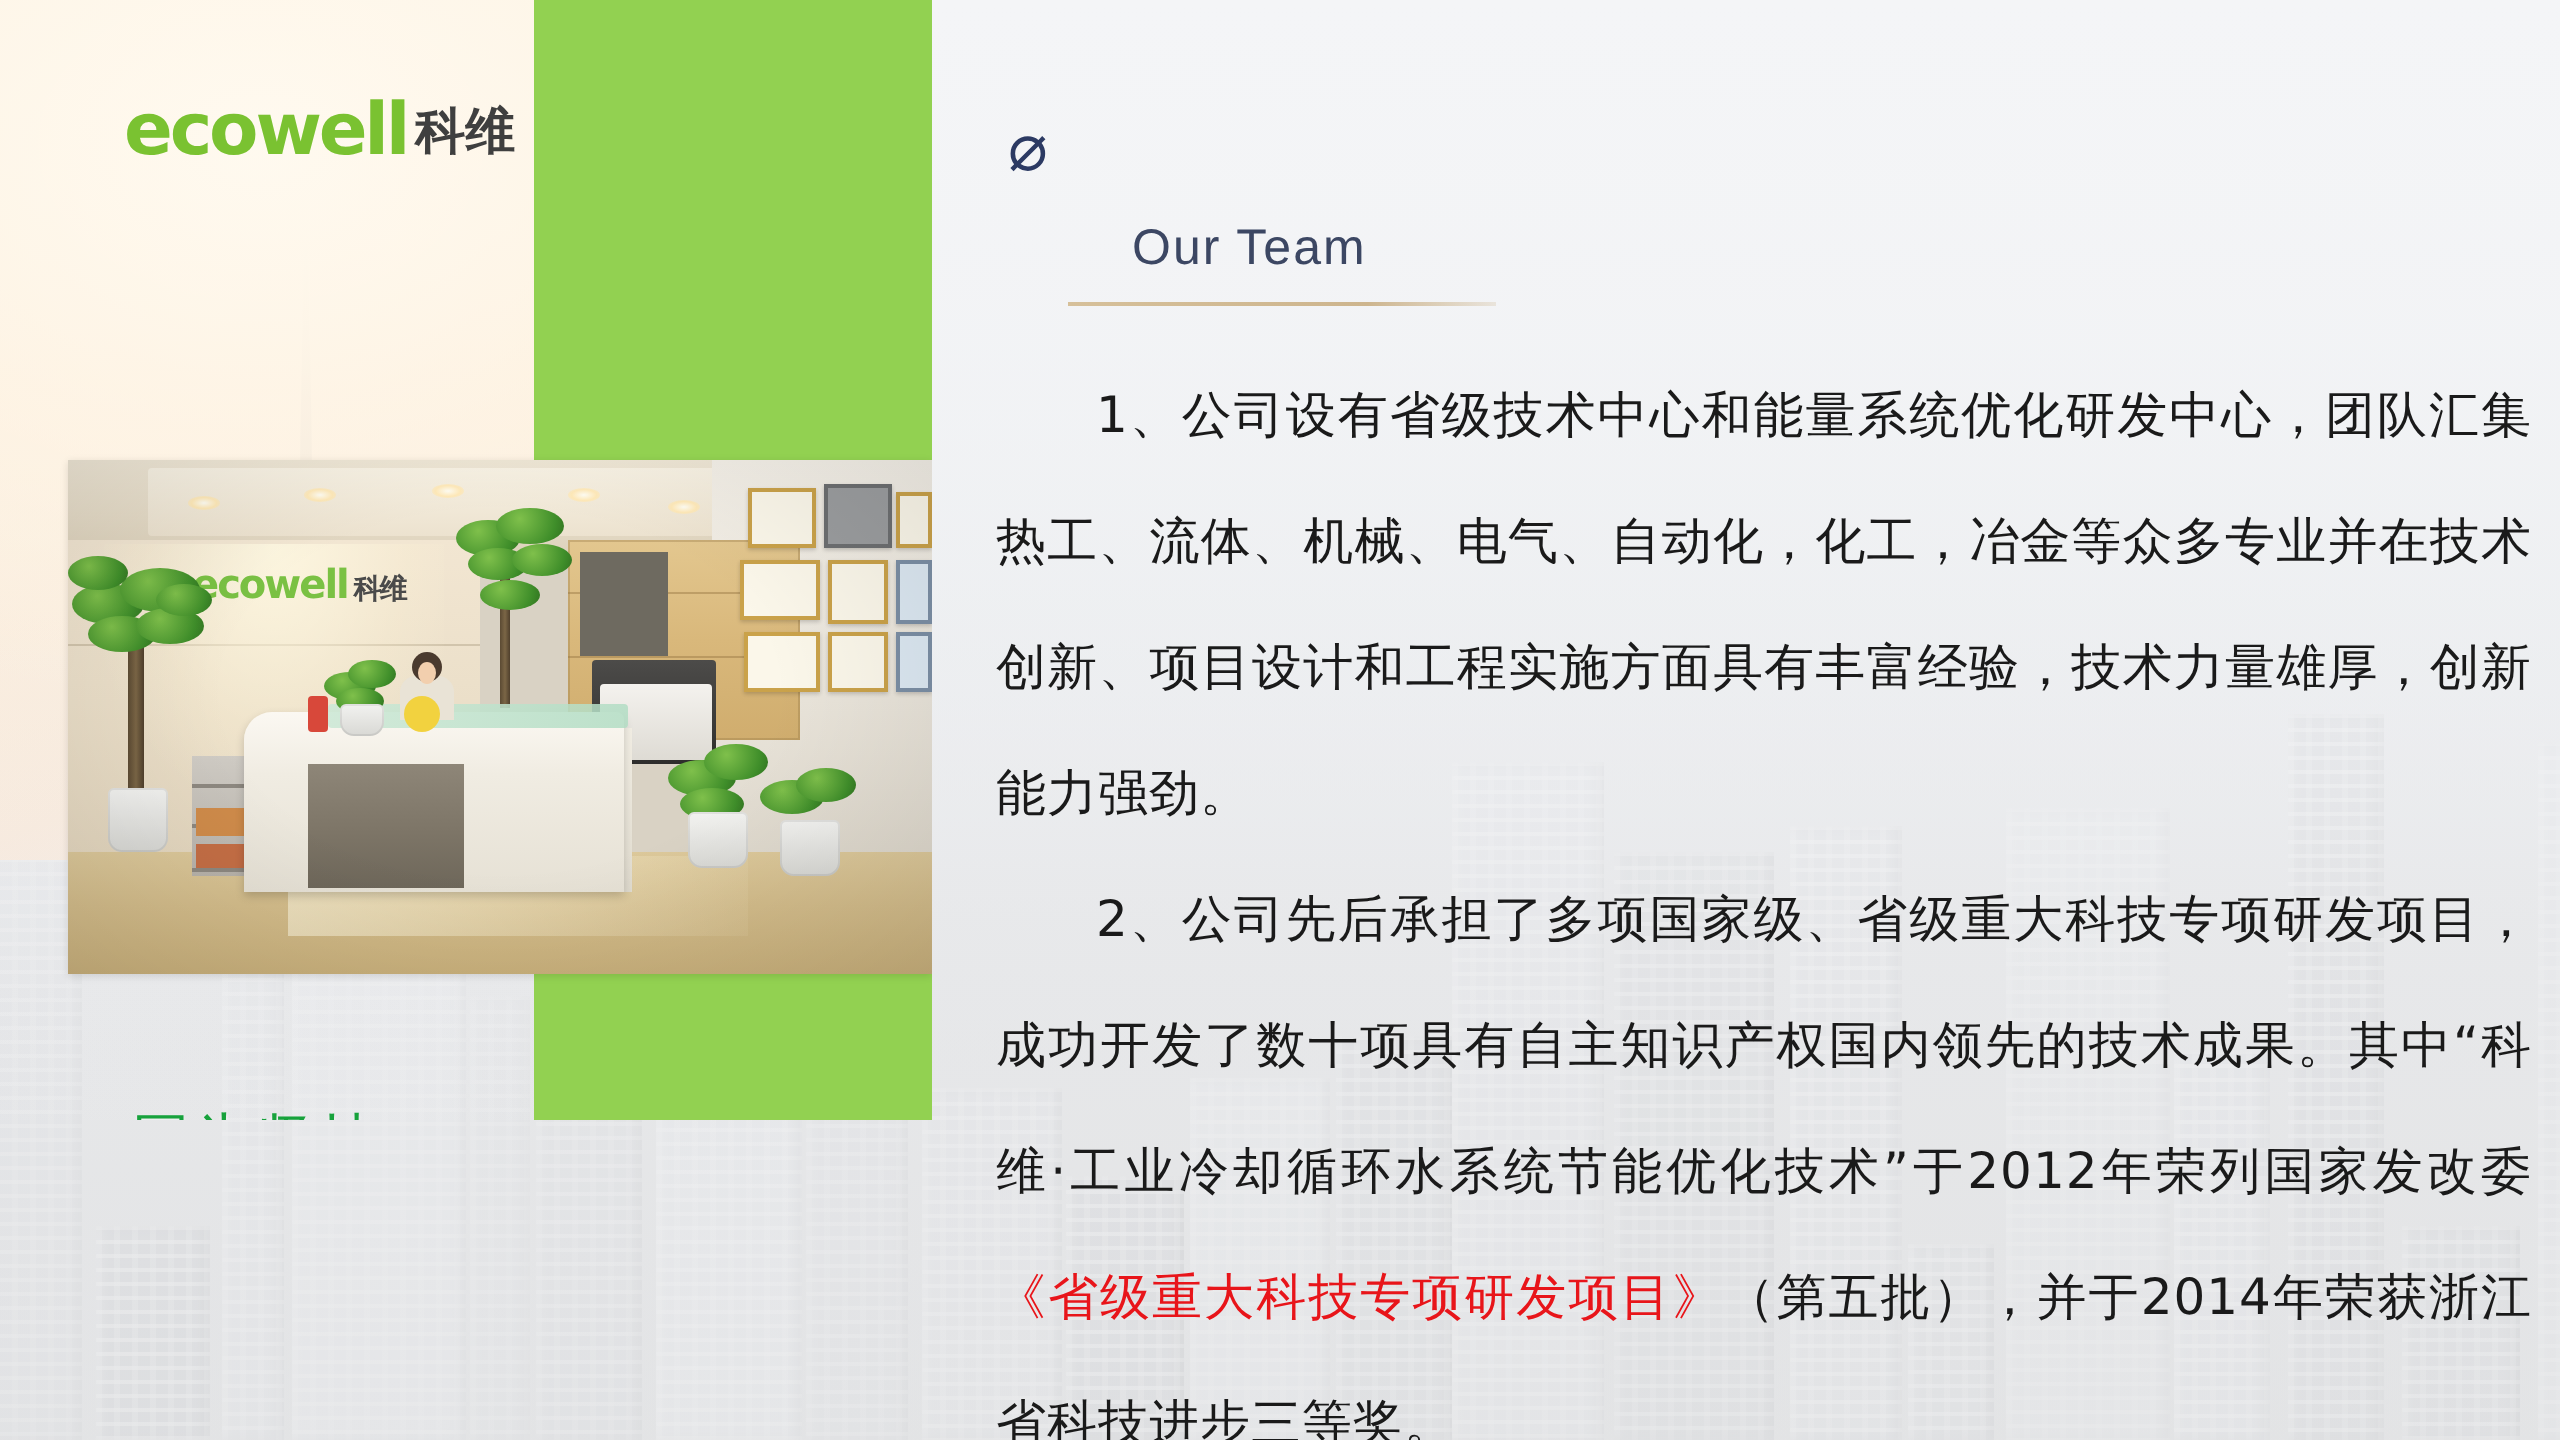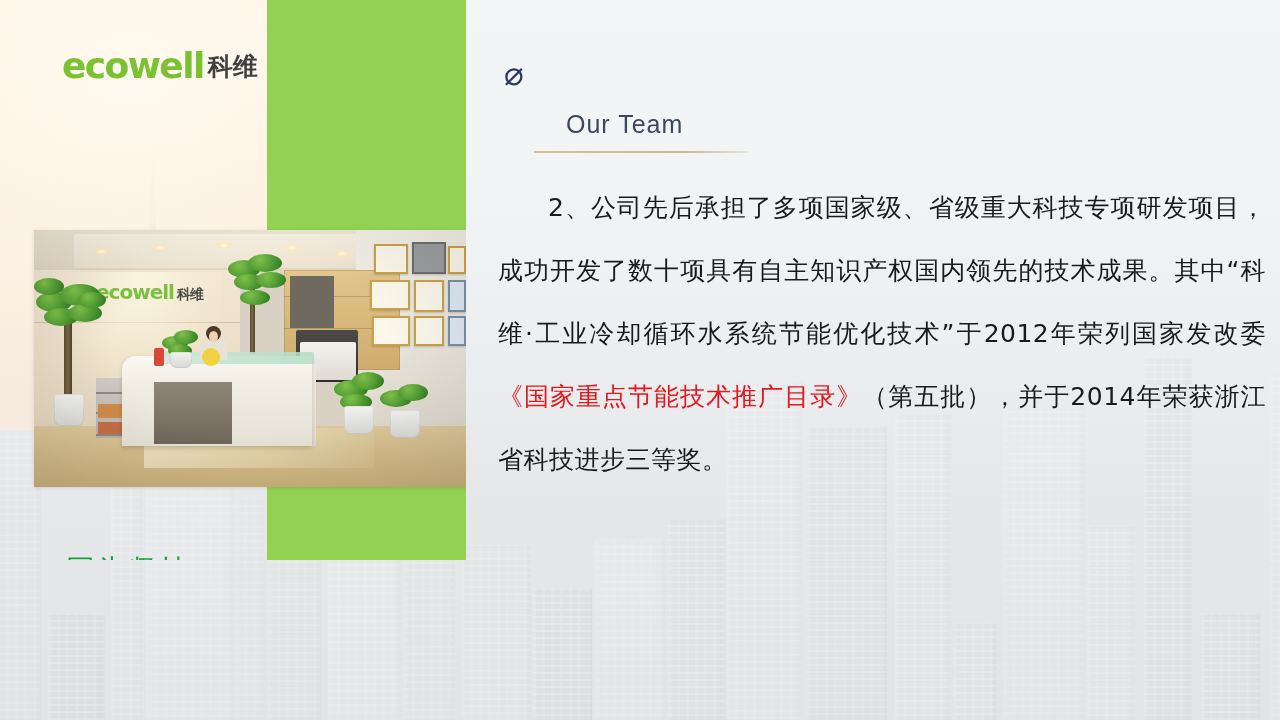--- a/index.html
+++ b/index.html
@@ -312,17 +312,18 @@
 
   <div class="right-panel">
 
     <div class="title-row">
       <span class="title-icon">⌀</span>
     </div>
     <div class="title-en">Our  Team</div>
     <div class="title-rule"></div>
 
     <div class="body-block">
-      <p class="para p2"><span>2、公司先后承担了多项国家级、省级重大科技专项研发项目，成功开发了数十项具有自主知识产权国内领先的技术成果。其中“科维·工业冷却循环水系统节能优化技术”于2012年荣列国家发改委</span><span class="red">《国家重点节能技术推广目录》</span><span>（第五批），并于2014年荣获浙江省科技进步三等奖。</span></p>
+      <p class="para p1">1、公司设有省级技术中心和能量系统优化研发中心，团队汇集热工、流体、机械、电气、自动化，化工，冶金等众多专业并在技术创新、项目设计和工程实施方面具有丰富经验，技术力量雄厚，创新能力强劲。</p>
+      <p class="para p2"><span>2、公司先后承担了多项国家级、省级重大科技专项研发项目，成功开发了数十项具有自主知识产权国内领先的技术成果。其中“科维·工业冷却循环水系统节能优化技术”于2012年荣列国家发改委</span><span class="red">《省级重大科技专项研发项目》</span><span>（第五批），并于2014年荣获浙江省科技进步三等奖。</span></p>
     </div>
 
   </div>
 </div>
 
 </body></html>

